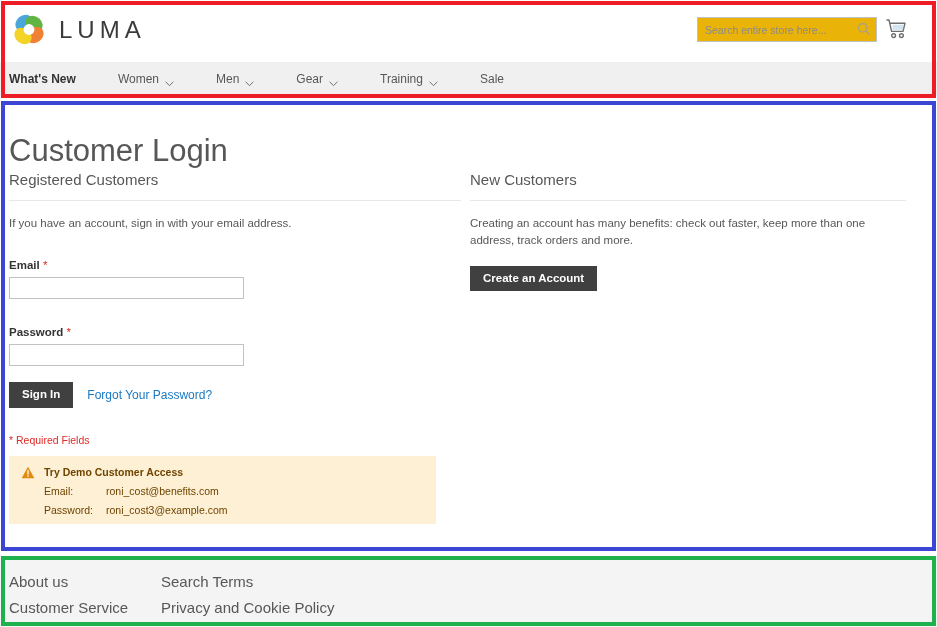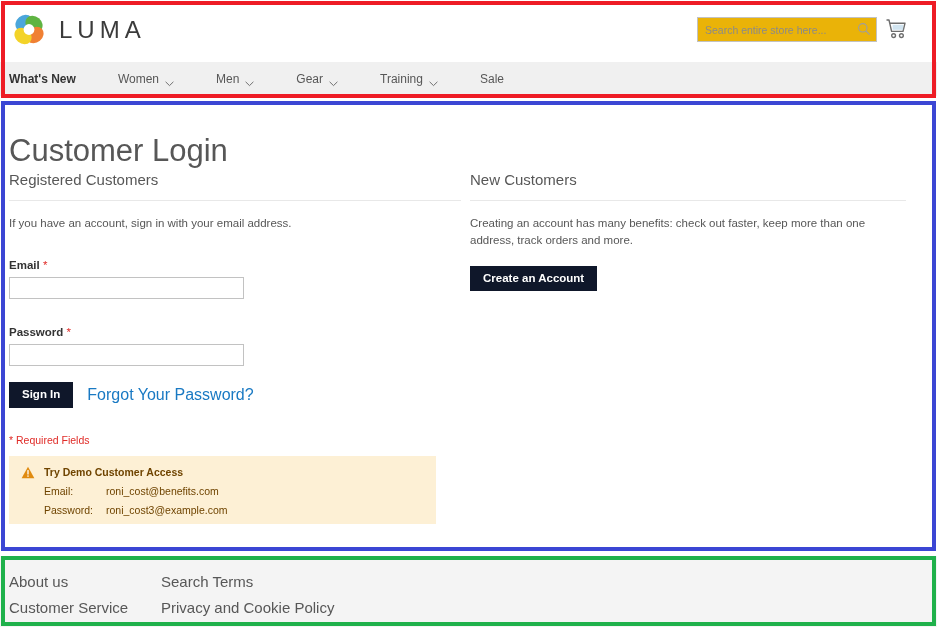--- a/index.html
+++ b/index.html
@@ -178,34 +178,34 @@
     font-size: 11.5px;
     padding: 0 6px;
     font-family: "Liberation Sans", sans-serif;
     color: #333;
     outline: none;
   }
   .field-block { margin-bottom: 16px; margin-top: 27px; }
 
   .btn-primary {
     display: inline-block;
-    background: #0f172a;
+    background: #404040;
     color: #ffffff;
     border: none;
     font-size: 11.5px;
     font-weight: bold;
     font-family: "Liberation Sans", sans-serif;
     padding: 6px 13px;
     cursor: pointer;
     line-height: 1.2;
   }
   .actions-row { display: flex; align-items: center; }
   .link {
     color: #1979c3;
-    font-size: 16px;
+    font-size: 12px;
     text-decoration: none;
     cursor: pointer;
     margin-left: 14px;
   }
   #required-note {
     margin-top: 26px;
     font-size: 10.5px;
     color: #e02b27;
   }
 

